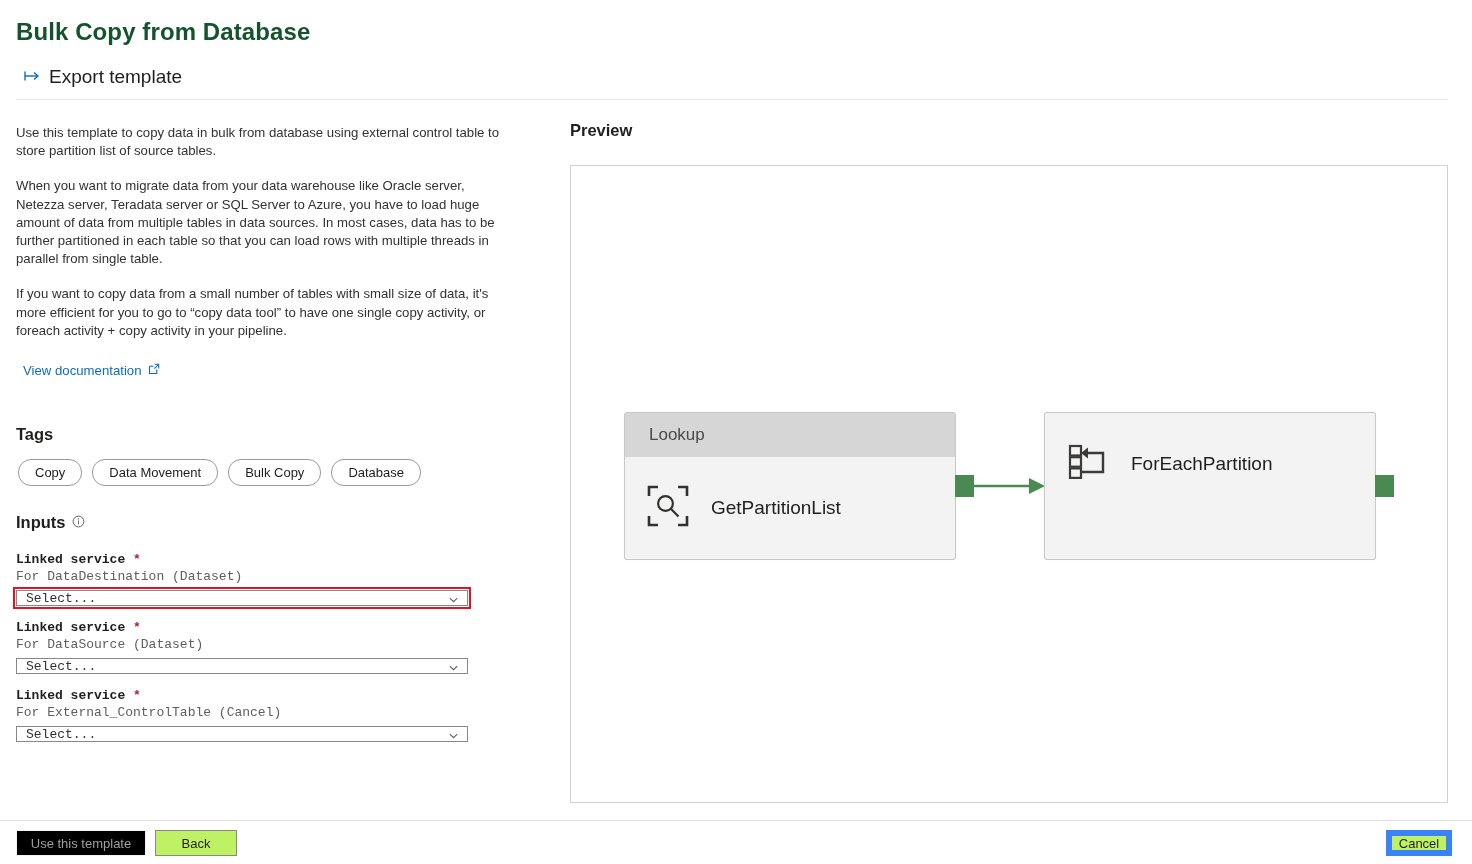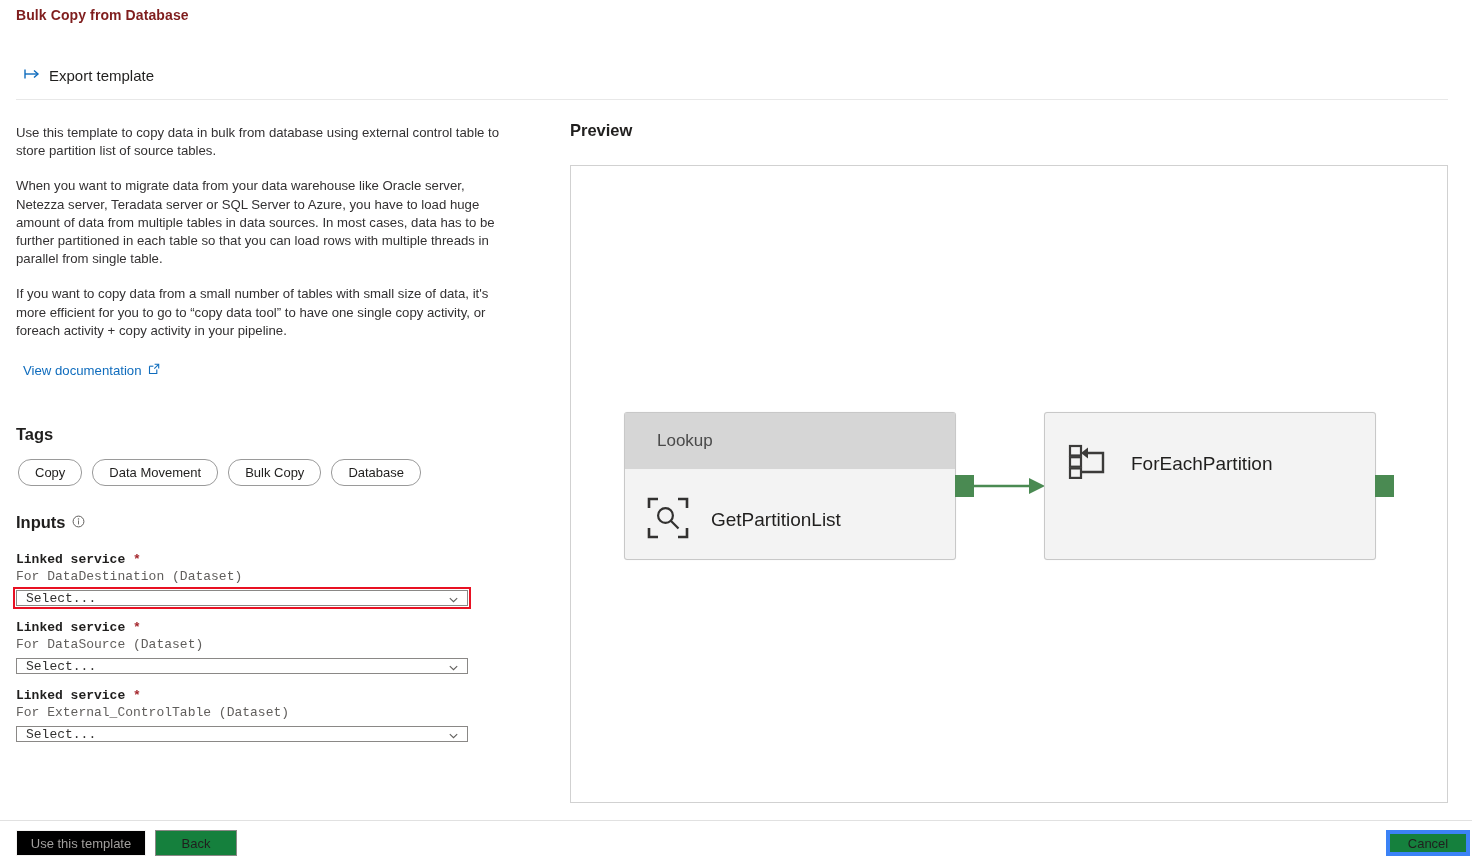--- a/index.html
+++ b/index.html
@@ -7,30 +7,30 @@
     width: 1472px; height: 864px;
     background: #ffffff;
     font-family: "Liberation Sans", sans-serif;
     color: #201f1e;
     overflow: hidden;
   }
   #root { position: relative; width: 1472px; height: 864px; }
 
   
   .page-title {
-    position: absolute; left: 16px; top: 7px;
-    font-size: 14px; font-weight: 600; color: #7f1d1d;
+    position: absolute; left: 16px; top: 18px;
+    font-size: 24px; font-weight: 600; color: #14532d;
     letter-spacing: .1px;
   }
   .export-row {
     position: absolute; left: 24px; top: 66px;
     display: flex; align-items: center; gap: 7px;
     cursor: pointer;
   }
-  .export-label { font-size: 15px; color: #201f1e; }
+  .export-label { font-size: 19px; color: #201f1e; }
   .header-divider {
     position: absolute; left: 16px; top: 99px;
     width: 1432px; height: 1px; background: #e8e8e8;
   }
 
   
   .left-col { position: absolute; left: 16px; top: 124px; width: 520px; }
   .section-head {
     font-size: 16.5px; font-weight: 600; color: #201f1e;
     margin: 0 0 16px 0;
@@ -99,22 +99,22 @@
   }
 
   .node {
     position: absolute; width: 332px; height: 148px;
     border: 1px solid #c8c8c8; border-radius: 3px;
     background: #f3f3f3; box-sizing: border-box;
     box-shadow: 0 0 1px rgba(0,0,0,.12);
     cursor: pointer;
   }
   .node-header {
-    height: 56px; background: #d6d6d6;
-    display: flex; align-items: center; padding-left: 32px;
+    height: 44px; background: #d6d6d6;
+    display: flex; align-items: center; padding-left: 24px;
     font-size: 17px; color: #4a4a4a;
     box-sizing: border-box;
   }
   .node-body {
     height: 102px; display: flex; align-items: center;
     padding-left: 22px; gap: 22px; box-sizing: border-box;
   }
   .node-title { font-size: 19px; color: #201f1e; }
 
   .node-lookup { left: 53px; top: 246px; }
@@ -130,34 +130,34 @@
   .connector { position: absolute; left: 400px; top: 305px; }
 
   
   .footer-divider {
     position: absolute; left: 0; top: 820px;
     width: 1472px; height: 1px; background: #e1e1e1;
   }
   .btn {
     position: absolute; height: 26px; font-size: 13px;
     display: flex; align-items: center; justify-content: center;
-    box-sizing: border-box; cursor: pointer; background: #15803d;
+    box-sizing: border-box; cursor: pointer; background: #bef264;
   }
   .btn-use {
     left: 16px; top: 830px; width: 130px;
     background: #000000; color: #a19f9d;
     border: 1px solid #f3f2f1; cursor: default;
   }
   .btn-back {
     left: 155px; top: 830px; width: 82px;
     border: 1px solid #8a8886; color: #201f1e;
   }
   .btn-cancel {
-    left: 1386px; top: 830px; width: 84px;
-    border: 4px solid #3b82f6; color: #201f1e;
+    left: 1386px; top: 830px; width: 66px;
+    border: 6px solid #3b82f6; color: #201f1e;
   }
 </style>
 </head>
 <body>
 
 <div id="root">
 
   <div class="page-title">Bulk Copy from Database</div>
 
   <div class="export-row">
@@ -241,21 +241,21 @@
             </svg>
         </span>
       </div>
     </div>
 
     <div class="field">
       <div class="field-label">
         <span>Linked service</span>
         <span class="req-star">*</span>
       </div>
-      <div class="field-sub">For External_ControlTable (Dataset)</div>
+      <div class="field-sub">For External_ControlTable (Cancel)</div>
       <div class="select-box">
         <span>Select...</span>
         <span class="chev">
           <svg width="9" height="9" viewBox="0 0 9 9">
               <polyline points="0.8,2.7 4.5,6.2 8.2,2.7" fill="none" stroke="#605e5c" stroke-width="1.1"></polyline>
             </svg>
         </span>
       </div>
     </div>
 

